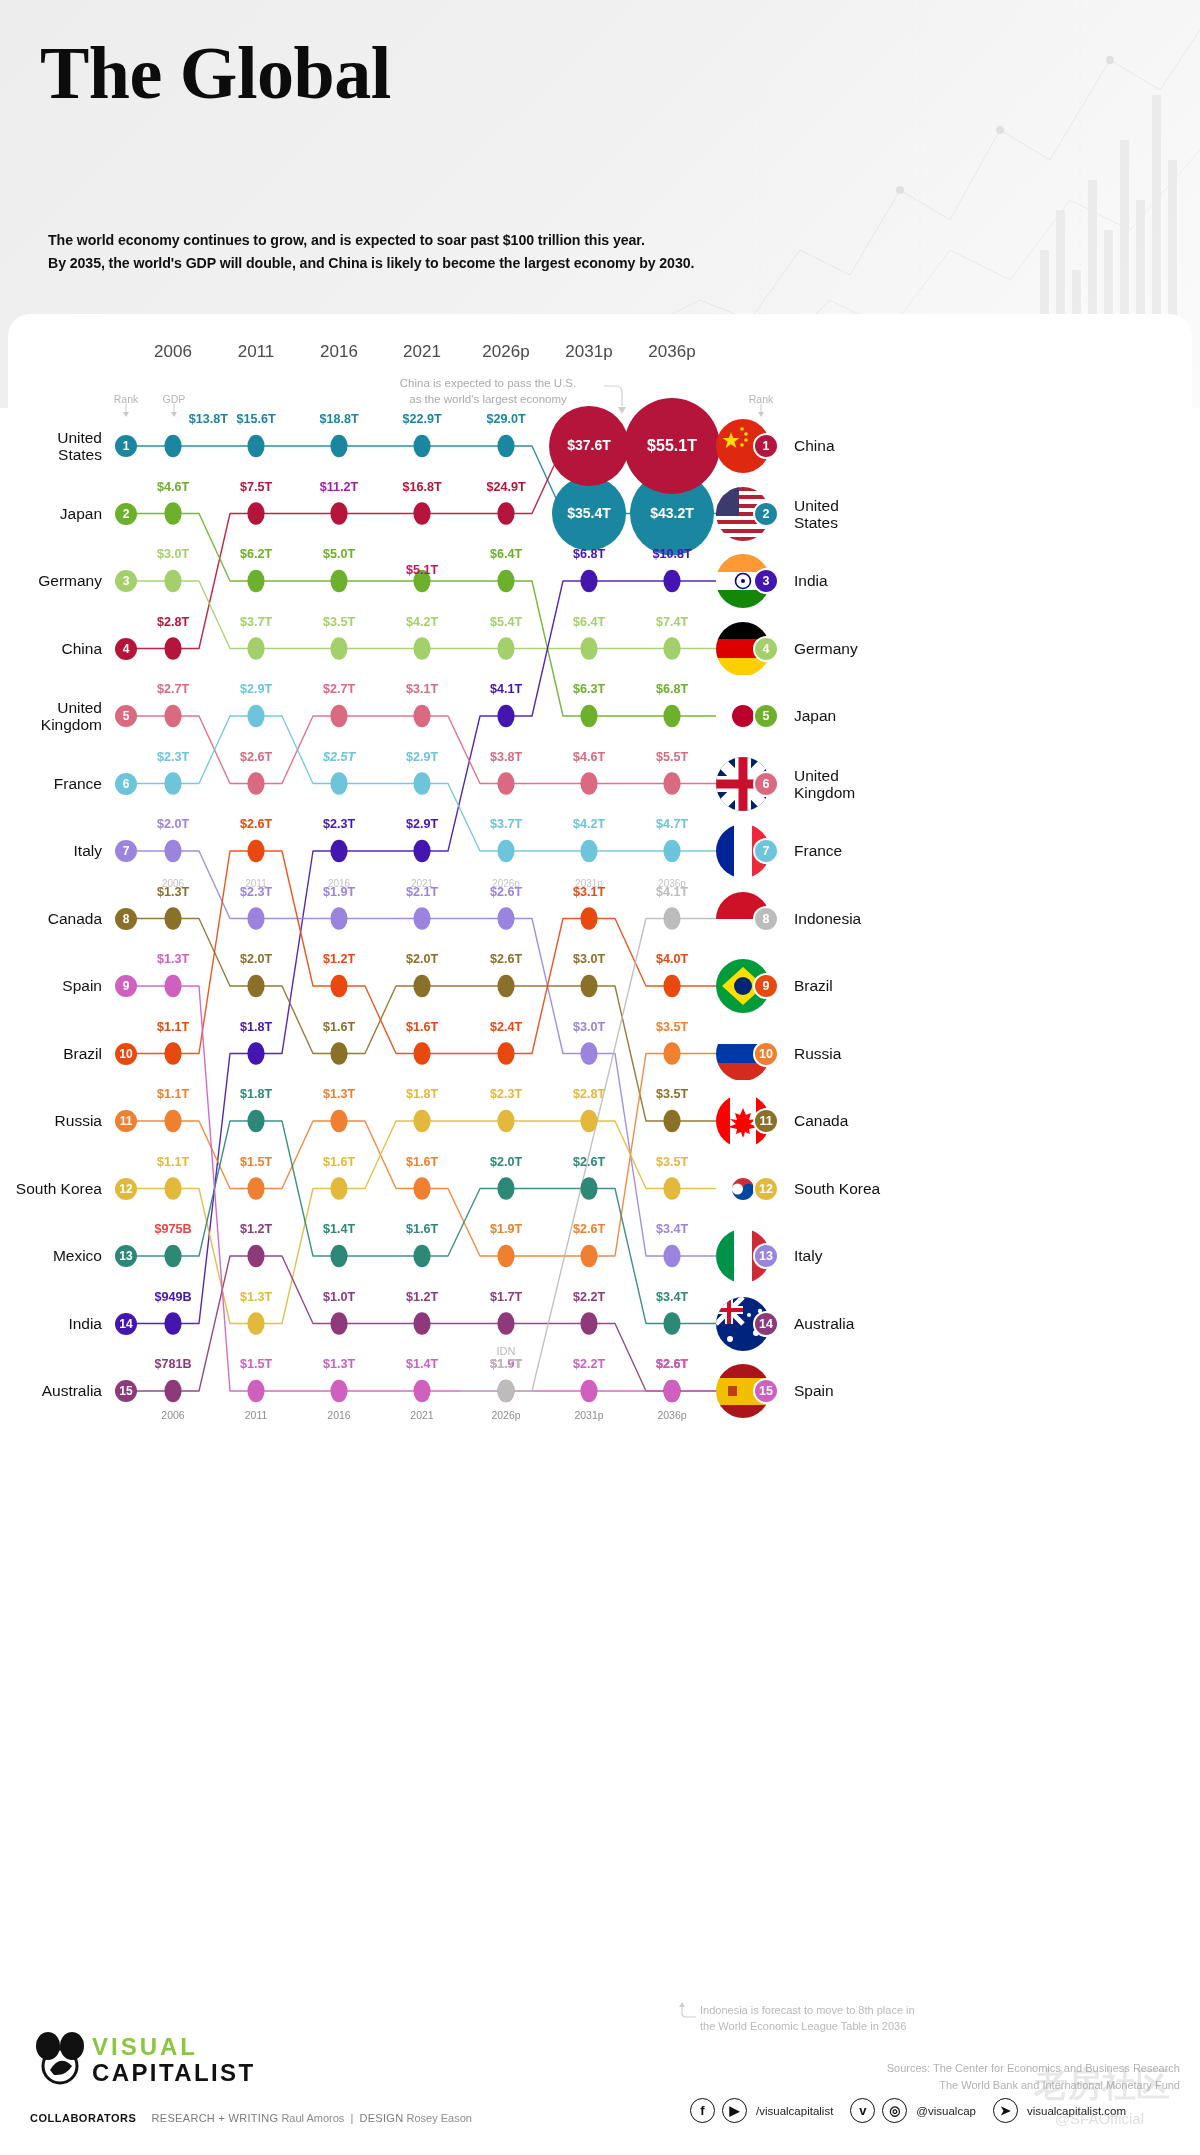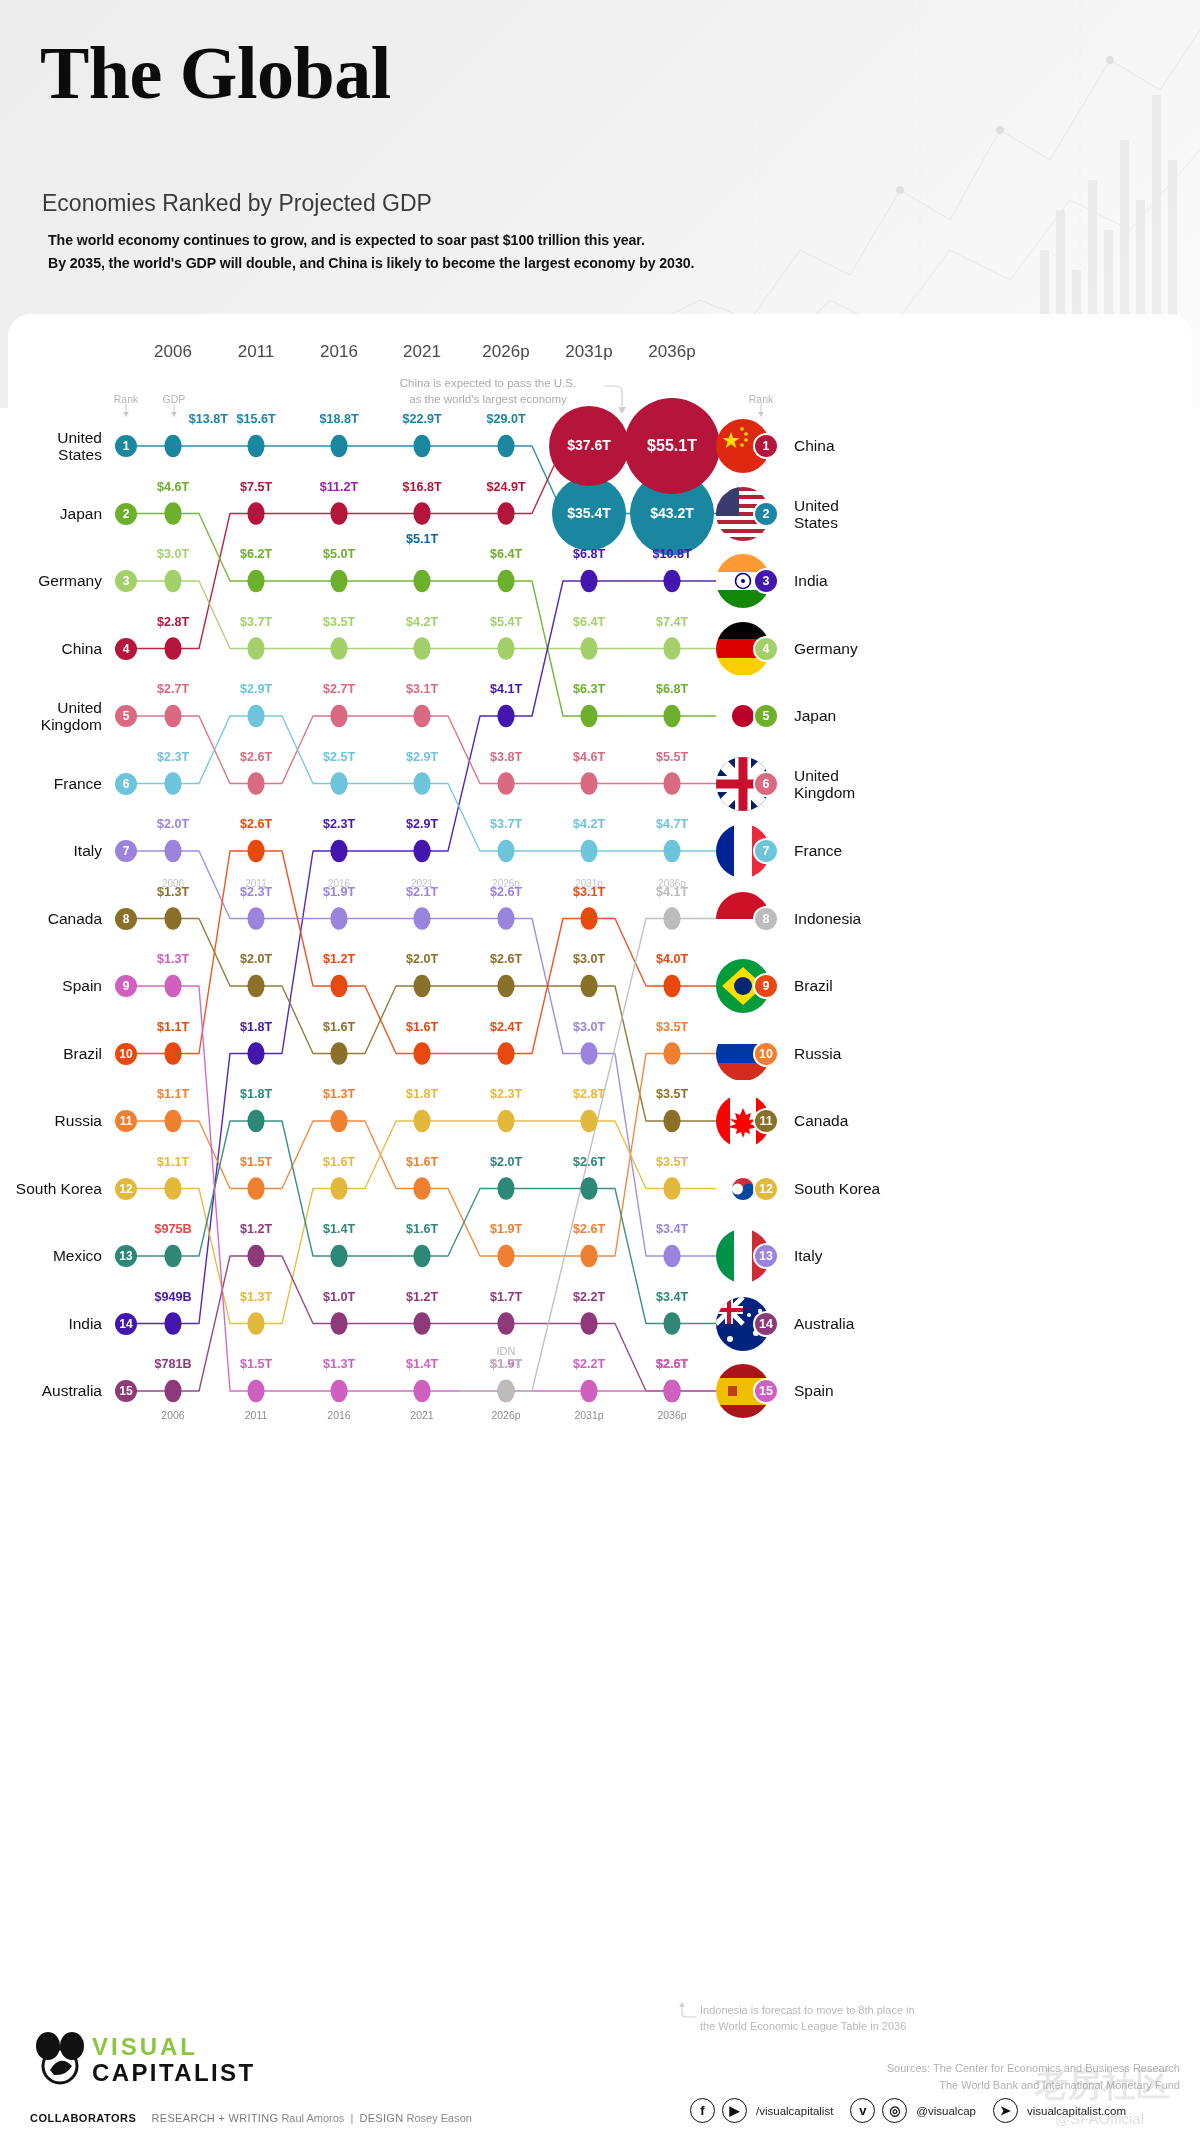--- a/index.html
+++ b/index.html
@@ -153,21 +153,20 @@
     <g stroke="#e9e9e9" stroke-width="1" stroke-dasharray="2 4">
       <line x1="120" y1="0" x2="120" y2="408"></line>
       <line x1="280" y1="0" x2="280" y2="408"></line>
       <line x1="440" y1="0" x2="440" y2="408"></line>
     </g>
   </svg>
 
   <div id="title-block">
     <div class="title-line">The Global</div>
   </div>
-  <div id="subtitle">Economies Ranked by Projected GDP</div>
   <div class="lede" id="lede1">The world economy continues to grow, and is expected to soar past $100 trillion this year.</div>
   <div class="lede" id="lede2">By 2035, the world's GDP will double, and China is likely to become the largest economy by 2030.</div>
 </div>
 
 <div id="panel">
   <svg id="chart" viewBox="0 0 1184 1646">
       <path d="M118 90 v9" stroke="#c9c9c9" stroke-width="1" fill="none"></path>
       <path d="M115 98 l3 5 l3 -5 z" fill="#c9c9c9"></path>
       <path d="M166 90 v9" stroke="#c9c9c9" stroke-width="1" fill="none"></path>
       <path d="M163 98 l3 5 l3 -5 z" fill="#c9c9c9"></path>
@@ -337,21 +336,21 @@
     <div class="val" style="left: 165px; top: 300.5px; color: rgb(181, 21, 58);">$2.8T</div>
     <div class="val" style="left: 248px; top: 165.5px; color: rgb(181, 21, 58);">$7.5T</div>
     <div class="val" style="left: 331px; top: 165.5px; color: #a21caf;">$11.2T</div>
     <div class="val" style="left: 414px; top: 165.5px; color: rgb(181, 21, 58);">$16.8T</div>
     <div class="val" style="left: 498px; top: 165.5px; color: rgb(181, 21, 58);">$24.9T</div>
     <div class="bubbletext" style="left: 581px; top: 132px;">$37.6T</div>
     <div class="bubbletext big" style="left: 664px; top: 132px;">$55.1T</div>
     <div class="val" style="left: 165px; top: 165.5px; color: rgb(108, 176, 44);">$4.6T</div>
     <div class="val" style="left: 248px; top: 233px; color: rgb(108, 176, 44);">$6.2T</div>
     <div class="val" style="left: 331px; top: 233px; color: rgb(108, 176, 44);">$5.0T</div>
-    <div class="val" style="left: 414px; top: 218px; color: #0369a1;">$5.1T</div>
+    <div class="val" style="left: 414px; top: 249px; color: #be185d;">$5.1T</div>
     <div class="val" style="left: 498px; top: 233px; color: rgb(108, 176, 44);">$6.4T</div>
     <div class="val" style="left: 581px; top: 368px; color: rgb(108, 176, 44);">$6.3T</div>
     <div class="val" style="left: 664px; top: 368px; color: rgb(108, 176, 44);">$6.8T</div>
     <div class="val" style="left: 165px; top: 233px; color: rgb(164, 208, 107);">$3.0T</div>
     <div class="val" style="left: 248px; top: 300.5px; color: rgb(164, 208, 107);">$3.7T</div>
     <div class="val" style="left: 331px; top: 300.5px; color: rgb(164, 208, 107);">$3.5T</div>
     <div class="val" style="left: 414px; top: 300.5px; color: rgb(164, 208, 107);">$4.2T</div>
     <div class="val" style="left: 498px; top: 300.5px; color: rgb(164, 208, 107);">$5.4T</div>
     <div class="val" style="left: 581px; top: 300.5px; color: rgb(164, 208, 107);">$6.4T</div>
     <div class="val" style="left: 664px; top: 300.5px; color: rgb(164, 208, 107);">$7.4T</div>
@@ -364,21 +363,21 @@
     <div class="val" style="left: 664px; top: 233px; color: rgb(68, 22, 176);">$10.8T</div>
     <div class="val" style="left: 165px; top: 368px; color: rgb(217, 106, 128);">$2.7T</div>
     <div class="val" style="left: 248px; top: 435.5px; color: rgb(217, 106, 128);">$2.6T</div>
     <div class="val" style="left: 331px; top: 368px; color: rgb(217, 106, 128);">$2.7T</div>
     <div class="val" style="left: 414px; top: 368px; color: rgb(217, 106, 128);">$3.1T</div>
     <div class="val" style="left: 498px; top: 435.5px; color: rgb(217, 106, 128);">$3.8T</div>
     <div class="val" style="left: 581px; top: 435.5px; color: rgb(217, 106, 128);">$4.6T</div>
     <div class="val" style="left: 664px; top: 435.5px; color: rgb(217, 106, 128);">$5.5T</div>
     <div class="val" style="left: 165px; top: 435.5px; color: rgb(110, 196, 218);">$2.3T</div>
     <div class="val" style="left: 248px; top: 368px; color: rgb(110, 196, 218);">$2.9T</div>
-    <div class="val" style="left: 331px; top: 435.5px; color: rgb(110, 196, 218);">$2.5T</div>
+    <div class="val" style="left: 331px; top: 435.5px; color: rgb(110, 196, 218); font-style: italic;">$2.5T</div>
     <div class="val" style="left: 414px; top: 435.5px; color: rgb(110, 196, 218);">$2.9T</div>
     <div class="val" style="left: 498px; top: 503px; color: rgb(110, 196, 218);">$3.7T</div>
     <div class="val" style="left: 581px; top: 503px; color: rgb(110, 196, 218);">$4.2T</div>
     <div class="val" style="left: 664px; top: 503px; color: rgb(110, 196, 218);">$4.7T</div>
     <div class="val" style="left: 165px; top: 503px; color: rgb(155, 132, 221);">$2.0T</div>
     <div class="val" style="left: 248px; top: 570.5px; color: rgb(155, 132, 221);">$2.3T</div>
     <div class="val" style="left: 331px; top: 570.5px; color: rgb(155, 132, 221);">$1.9T</div>
     <div class="val" style="left: 414px; top: 570.5px; color: rgb(155, 132, 221);">$2.1T</div>
     <div class="val" style="left: 498px; top: 570.5px; color: rgb(155, 132, 221);">$2.6T</div>
     <div class="val" style="left: 581px; top: 705.5px; color: rgb(155, 132, 221);">$3.0T</div>

